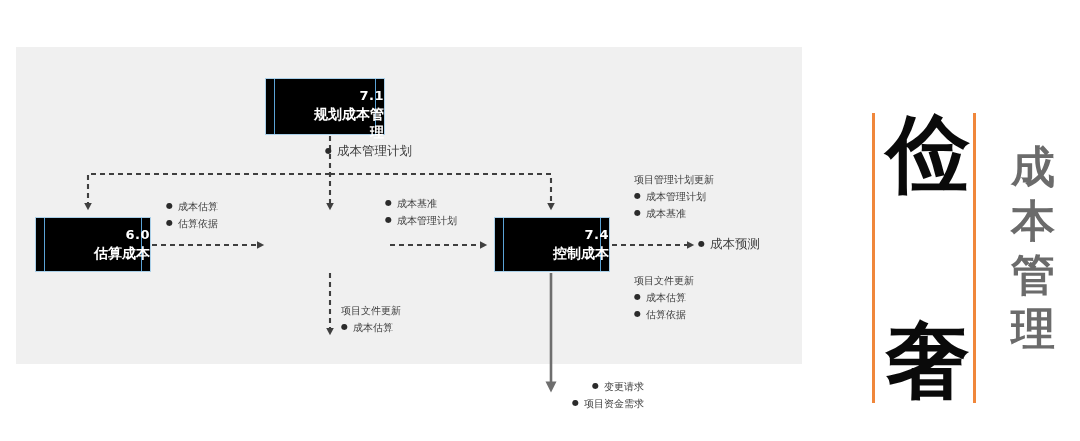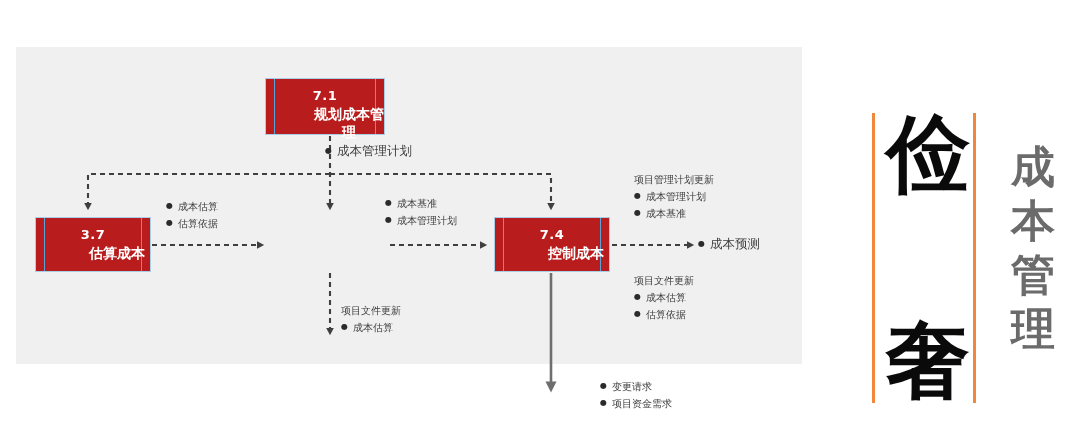--- a/index.html
+++ b/index.html
@@ -5,22 +5,22 @@
   html,body{margin:0;padding:0;background:#ffffff;}
   body{width:1080px;height:441px;position:relative;overflow:hidden;
        font-family:"DejaVu Sans","Liberation Sans",sans-serif;}
 
   #stage{position:absolute;left:0;top:0;width:1080px;height:441px;}
 
   
   .panel{position:absolute;left:16px;top:47px;width:786px;height:317px;background:#f0f0f0;}
 
   
-  .pbox{position:absolute;background:#b91c1c;border:1px solid #a9cfe8;
-        box-sizing:border-box;color:#ffffff;text-align:center;}
+  .pbox{position:absolute;background:#000000;border:1px solid #a9cfe8;
+        box-sizing:border-box;color:#ffffff;text-align:right;}
   .pbox .divl,.pbox .divr{position:absolute;top:0;bottom:0;width:1px;background:#5ba3d6;}
   .pbox .divl{left:8px;} .pbox .divr{right:8px;}
   .pbox .num{position:absolute;left:0;right:0;top:9px;font-size:13px;font-weight:bold;letter-spacing:.5px;}
   .pbox .nm{position:absolute;left:0;right:0;top:27px;font-size:14px;font-weight:bold;padding-left:48px;}
 
   #box71{left:265px;top:78px;width:120px;height:57px;}
   #box72{left:35px;top:217px;width:116px;height:55px;}
   #box73{left:271px;top:217px;width:118px;height:55px;}
   #box74{left:494px;top:217px;width:116px;height:55px;}
 
@@ -35,21 +35,21 @@
   .inline{position:absolute;color:#3d3d3d;font-size:12.5px;line-height:16px;white-space:nowrap;}
   .inline::before{content:"\25CF";font-size:8px;position:relative;top:-2px;margin-right:5px;color:#2b2b2b;}
 
   #n-cmp{left:325px;top:143px;}
   #n-est{left:166px;top:199px;}
   #n-base{left:385px;top:196px;}
   #n-docs-7374{left:341px;top:303px;}
   #n-pmupd{left:634px;top:172px;}
   #n-fore{left:698px;top:236px;}
   #n-docupd{left:634px;top:273px;}
-  #n-out{left:600px;top:379px;}
+  #n-out{left:572px;top:379px;text-align:right;}
 
   
   .rpanel{position:absolute;left:860px;top:50px;width:215px;height:330px;}
   .vrule{position:absolute;top:63px;width:3px;height:290px;background:#f0873b;}
   #vrule-left{left:12px;}
   #vrule-right{left:113px;}
   .bigchar{position:absolute;left:22px;width:92px;text-align:center;color:#0a0a0a;
            font-weight:bold;font-size:84px;line-height:84px;
            font-family:"DejaVu Sans","Liberation Sans",sans-serif;}
   #bigchar-top{top:62px;}
@@ -100,21 +100,21 @@
   <div class="pbox" id="box71">
     <span class="divl"></span>
     <span class="divr"></span>
     <span class="num">7.1</span>
     <span class="nm">规划成本管理</span>
   </div>
 
   <div class="pbox" id="box72">
     <span class="divl"></span>
     <span class="divr"></span>
-    <span class="num">3.7</span>
+    <span class="num">6.0</span>
     <span class="nm">估算成本</span>
   </div>
 
 
   <div class="pbox" id="box74">
     <span class="divl"></span>
     <span class="divr"></span>
     <span class="num">7.4</span>
     <span class="nm">控制成本</span>
   </div>

